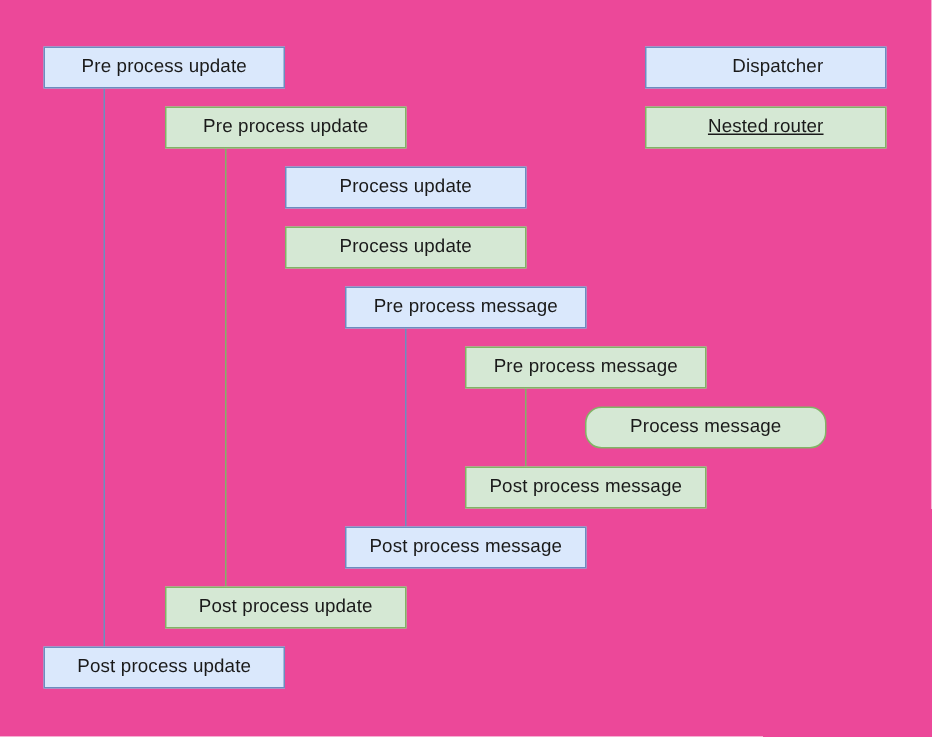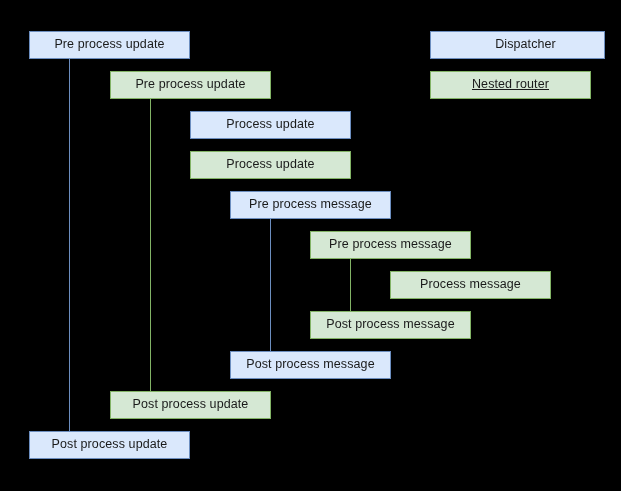--- a/index.html
+++ b/index.html
@@ -8,21 +8,21 @@
     padding: 0;
     background: #ffffff;
   }
   body {
     font-family: "Liberation Sans", sans-serif;
   }
   #canvas {
     position: relative;
     width: 621px;
     height: 491px;
-    background: #000000;
+    background: #ec4899;
     overflow: hidden;
   }
   .node {
     position: absolute;
     box-sizing: border-box;
     display: flex;
     align-items: center;
     justify-content: center;
     font-size: 12.5px;
     line-height: 1.1;
@@ -70,34 +70,34 @@
     </div>
     <div class="node green" style="left: 190px; top: 151px; width: 161px; height: 28px;">
       <span>Process update</span>
     </div>
     <div class="node blue" style="left: 230px; top: 191px; width: 161px; height: 28px;">
       <span>Pre process message</span>
     </div>
     <div class="node green" style="left: 310px; top: 231px; width: 161px; height: 28px;">
       <span>Pre process message</span>
     </div>
-    <div class="node green" style="left: 390px; top: 271px; width: 161px; height: 28px;">
+    <div class="node green" style="left: 390px; top: 271px; width: 161px; height: 28px; border-radius: 11px;">
       <span>Process message</span>
     </div>
     <div class="node green" style="left: 310px; top: 311px; width: 161px; height: 28px;">
       <span>Post process message</span>
     </div>
     <div class="node blue" style="left: 230px; top: 351px; width: 161px; height: 28px;">
       <span>Post process message</span>
     </div>
     <div class="node green" style="left: 110px; top: 391px; width: 161px; height: 28px;">
       <span>Post process update</span>
     </div>
     <div class="node blue" style="left: 29px; top: 431px; width: 161px; height: 28px;">
       <span>Post process update</span>
     </div>
-    <div class="node blue" style="left: 430px; top: 31px; width: 175px; height: 28px; padding-left: 16px;">
+    <div class="node blue" style="left: 430px; top: 31px; width: 161px; height: 28px; padding-left: 16px;">
       <span>Dispatcher</span>
     </div>
     <div class="node green" style="left: 430px; top: 71px; width: 161px; height: 28px; text-decoration: underline;">
       <span>Nested router</span>
     </div>
   </div>
 
 </body></html>

